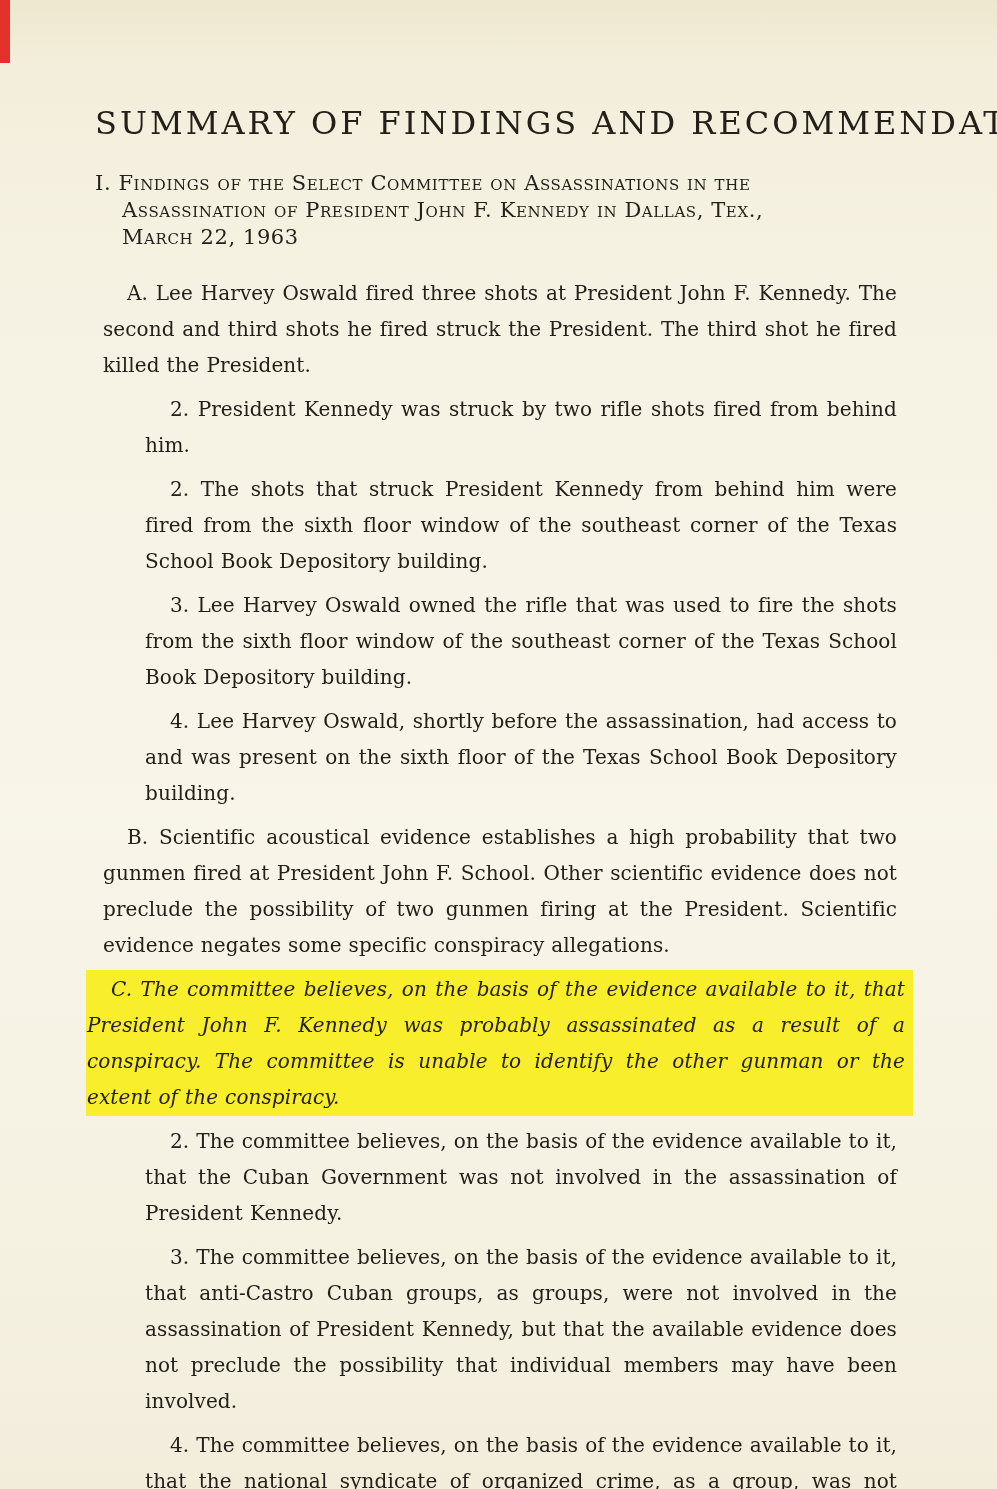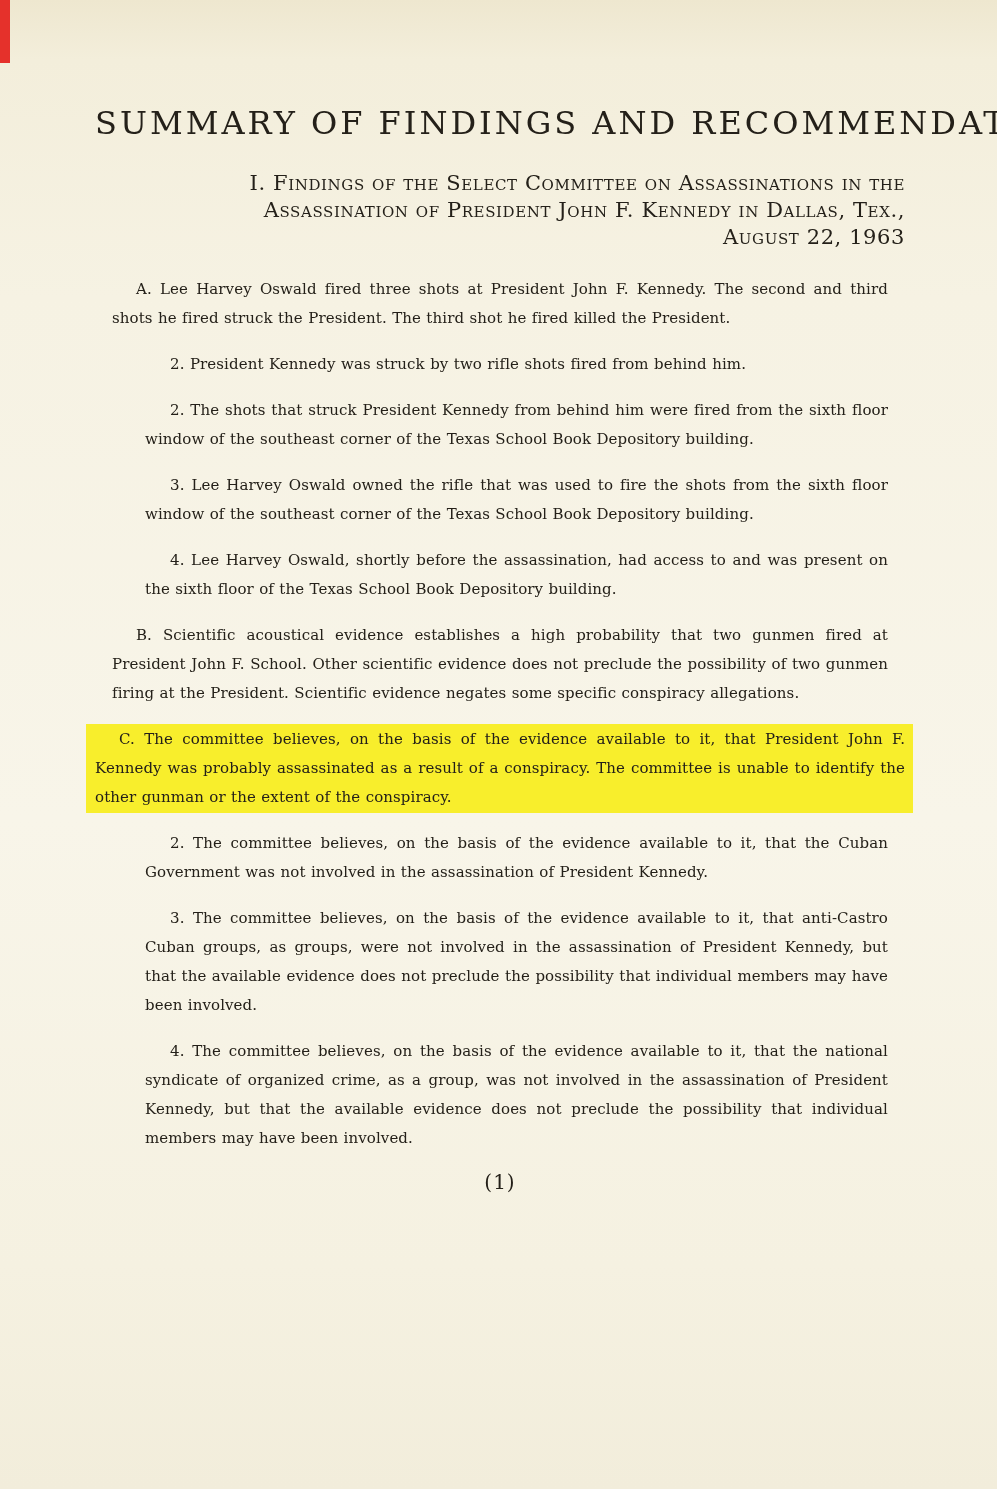--- a/index.html
+++ b/index.html
@@ -44,65 +44,64 @@
     letter-spacing: 3px;
     white-space: nowrap;
     margin: 0 0 28px 0;
   }
   .section-heading {
     font-variant: small-caps;
     font-size: 21px;
     line-height: 27px;
     letter-spacing: 0.6px;
     margin: 0 0 24px 0;
-    text-align: right;
   }
   .h-line { padding-left: 27px; }
   .h-line.first { padding-left: 0; }
   .para {
-    margin: 17px;
-    font-size: 15px;
-    line-height: 29px;
+    margin: 8px;
+    font-size: 20px;
+    line-height: 36px;
     text-align: justify;
     text-indent: 24px;
     letter-spacing: 0.1px;
     word-spacing: 0.5px;
     hyphens: auto;
     -webkit-hyphens: auto;
   }
   .para.level2 {
     margin-left: 50px;
     text-indent: 25px;
   }
   .para.highlight {
     background: var(--highlight, #f8ee2c);
     margin-left: -8px;
-    padding-left: 8px;
     margin-right: -7px;
     padding-right: 7px;
     box-shadow: 0 0 0 1px var(--highlight, #f8ee2c);
+    font-style: italic;
   }
   .page-number {
     margin-top: 17px;
     text-align: center;
     font-size: 20px;
     letter-spacing: 1px;
   }
 </style>
 </head>
 <body>
 
 <div class="page">
   <div class="red-mark"></div>
   <div class="content">
     <h1 class="title">SUMMARY OF FINDINGS AND RECOMMENDATIONS</h1>
     <div class="section-heading">
       <div class="h-line first"><span>I.</span>&nbsp;<span>Findings of the Select Committee on Assassinations in the</span></div>
       <div class="h-line">Assassination of President John F. Kennedy in Dallas, Tex.,</div>
-      <div class="h-line">August 22, 1963</div>
+      <div class="h-line">March 22, 1963</div>
     </div>
     <div>
         <p class="para level1">A. Lee Harvey Oswald fired three shots at President John F. Kennedy. The second and third shots he fired struck the President. The third shot he fired killed the President.</p>
         <p class="para level2">2. President Kennedy was struck by two rifle shots fired from behind him.</p>
         <p class="para level2">2. The shots that struck President Kennedy from behind him were fired from the sixth floor window of the southeast corner of the Texas School Book Depository building.</p>
         <p class="para level2">3. Lee Harvey Oswald owned the rifle that was used to fire the shots from the sixth floor window of the southeast corner of the Texas School Book Depository building.</p>
         <p class="para level2">4. Lee Harvey Oswald, shortly before the assassination, had access to and was present on the sixth floor of the Texas School Book Depository building.</p>
         <p class="para level1">B. Scientific acoustical evidence establishes a high probability that two gunmen fired at President John F. School. Other scientific evidence does not preclude the possibility of two gunmen firing at the President. Scientific evidence negates some specific conspiracy allegations.</p>
         <p class="para level1 highlight">C. The committee believes, on the basis of the evidence available to it, that President John F. Kennedy was probably assassinated as a result of a conspiracy. The committee is unable to identify the other gunman or the extent of the conspiracy.</p>
         <p class="para level2">2. The committee believes, on the basis of the evidence available to it, that the Cuban Government was not involved in the assassination of President Kennedy.</p>

